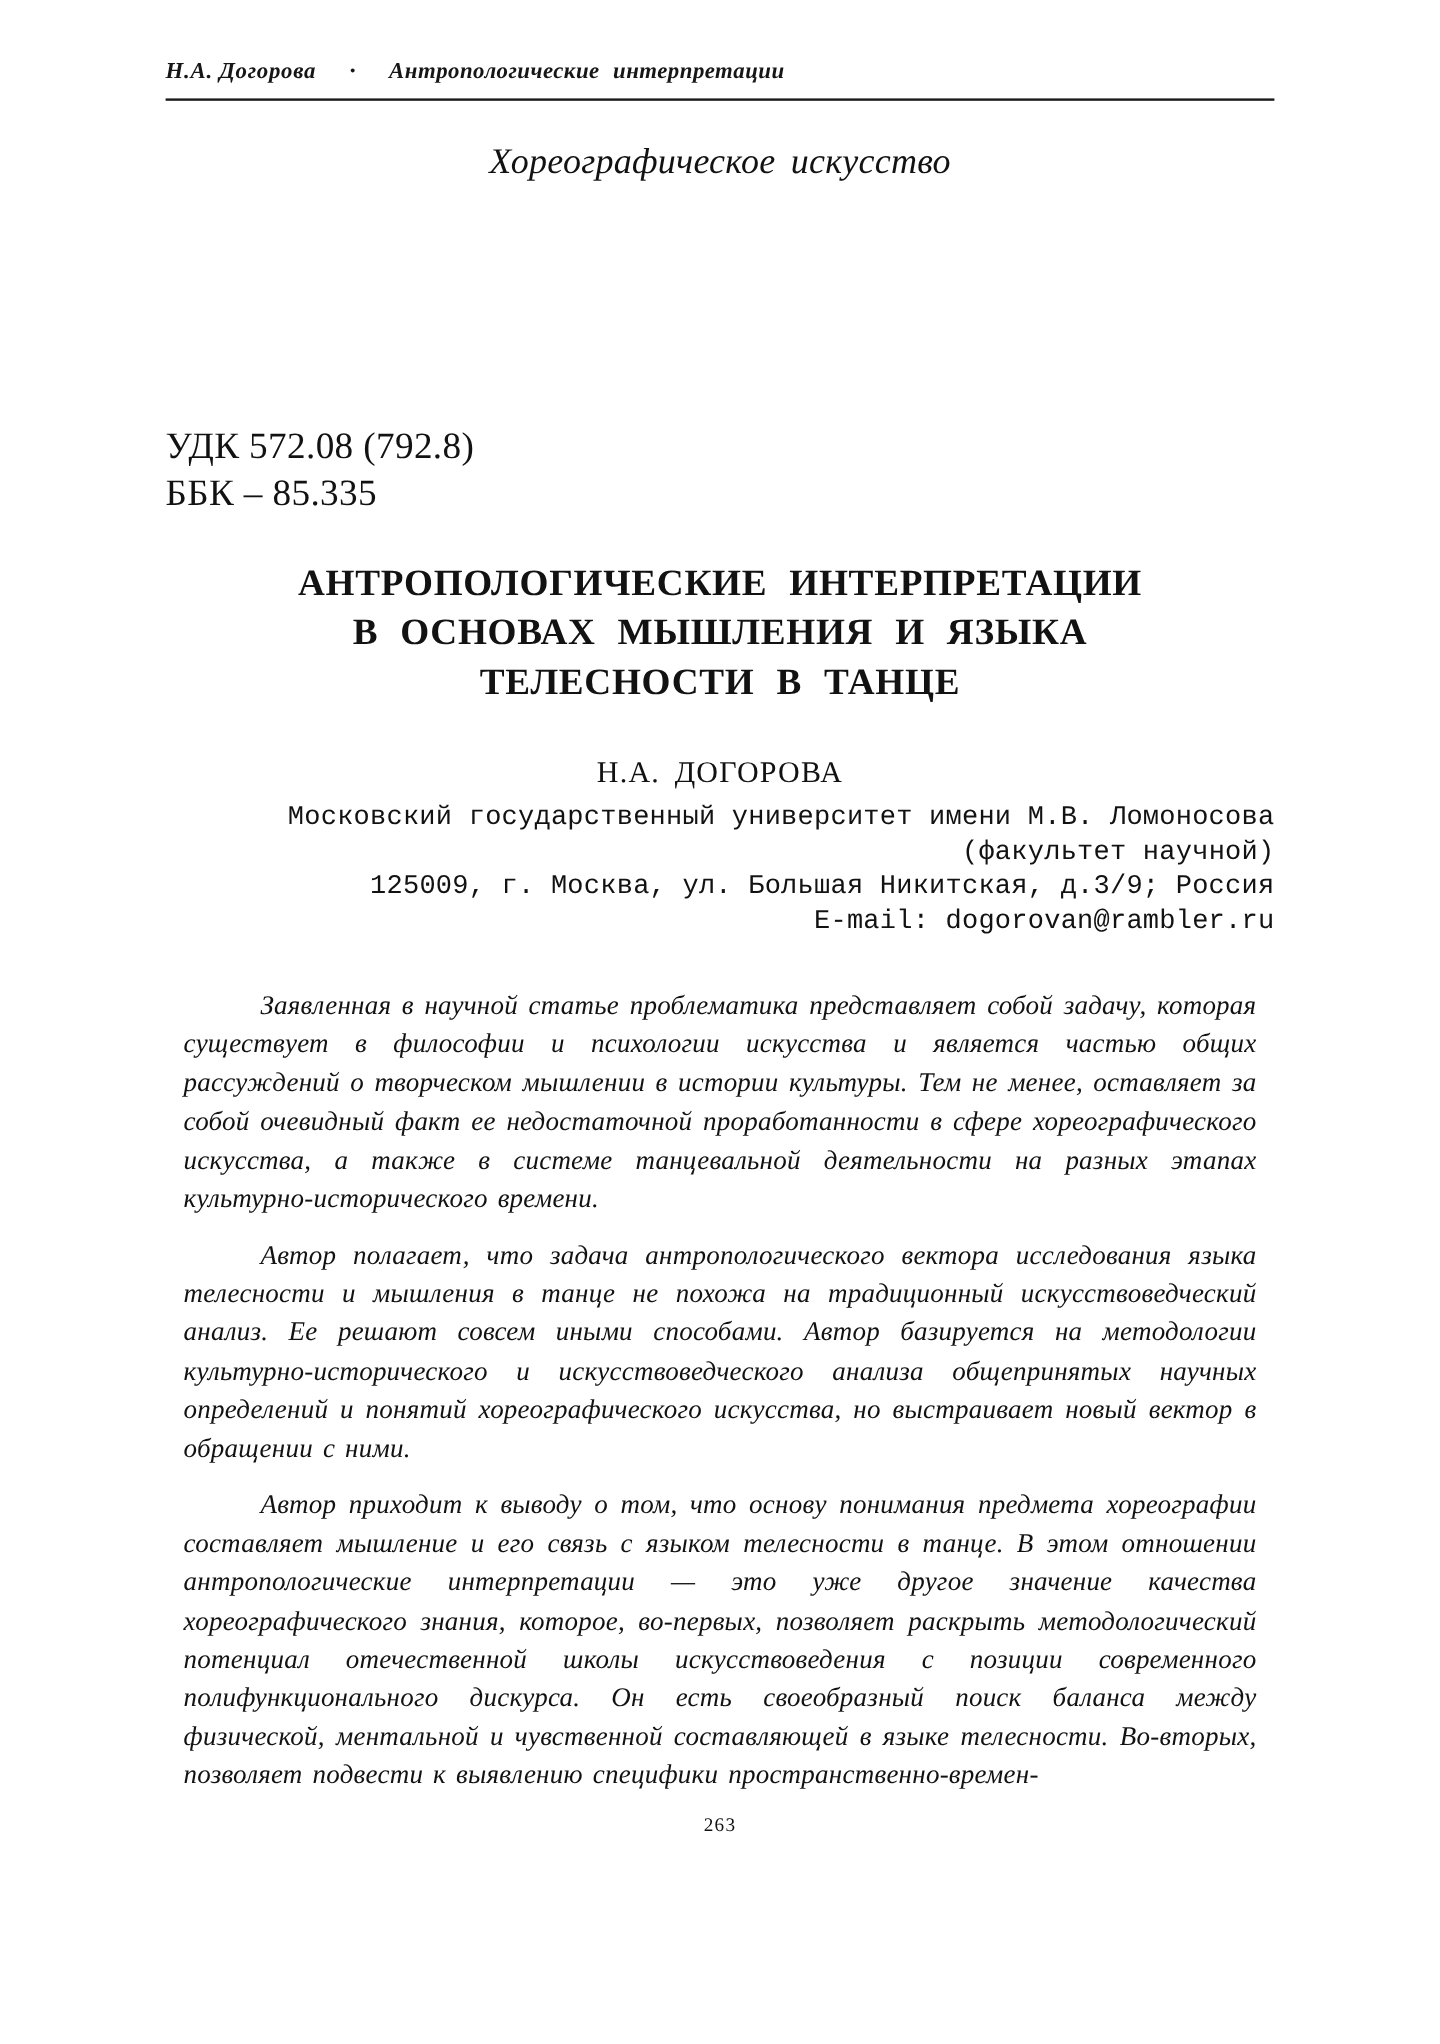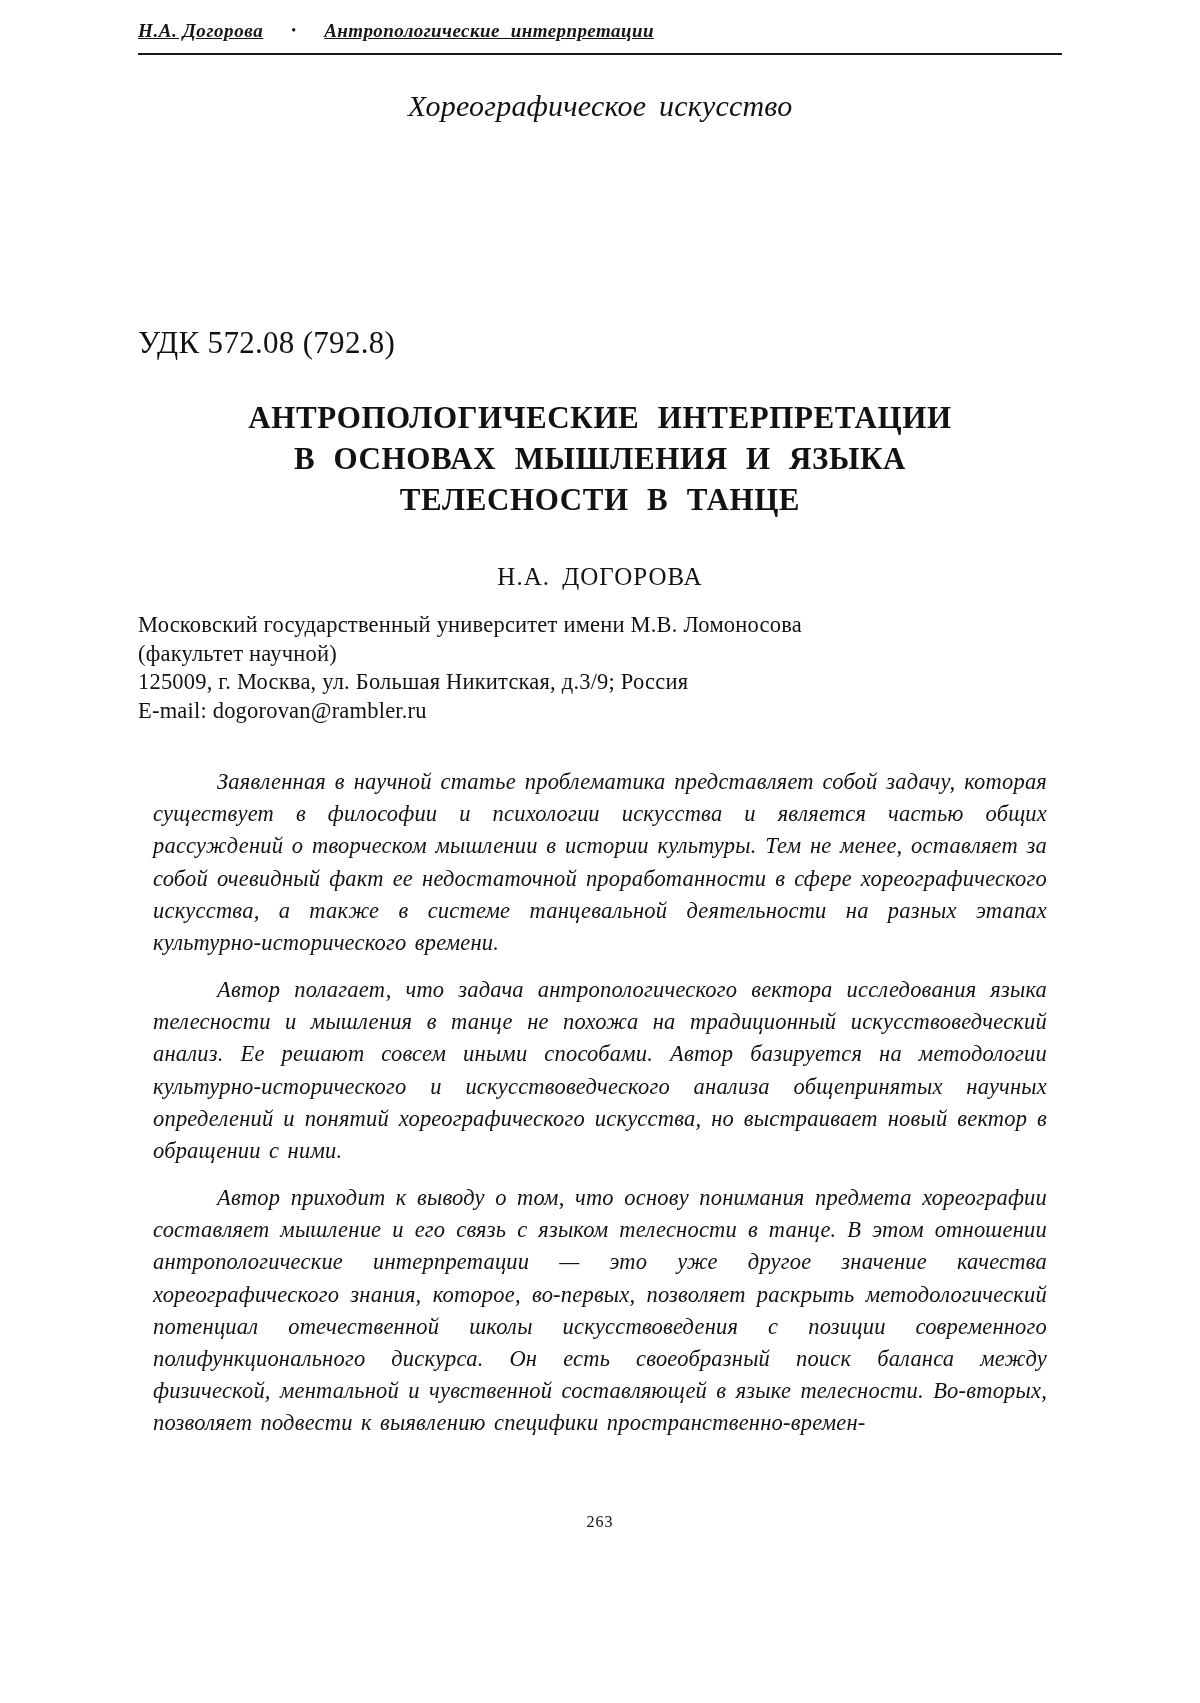--- a/index.html
+++ b/index.html
@@ -15,25 +15,24 @@
     overflow: hidden;
     font-family: "Liberation Serif", serif;
     color: #121212;
   }
   .content {
     padding: 0 138px;
   }
 
   
   .running-head {
-    padding-top: 18px;
+    padding-top: 47px;
     font-size: 19px;
     line-height: 1.32;
     color: #161616;
-    text-decoration: underline;
   }
   .rh-name {
     font-style: italic;
     font-weight: bold;
     letter-spacing: 0.6px;
   }
   .rh-bullet {
     display: inline-block;
     margin: 0 28px;
     font-size: 14px;
@@ -85,25 +84,26 @@
 
   
   .article-author {
     margin-top: 42px;
     text-align: center;
     font-size: 25px;
     letter-spacing: 1px;
     word-spacing: 5px;
   }
   .affiliation {
-    margin-top: 20px;
-    text-align: left;
+    margin-top: 8px;
+    text-align: right;
     font-size: 22.5px;
     line-height: 1.28;
     letter-spacing: 0.2px;
+    font-family: Liberation Mono, monospace;
   }
 
   
   .abstract {
     margin-top: 40px;
     font-size: 22.5px;
     font-style: italic;
     line-height: 1.43;
     text-align: justify;
     word-spacing: 2.5px;
@@ -137,20 +137,21 @@
           <span class="rh-name">Н.А. Догорова</span><span class="rh-bullet">•</span><span class="rh-title">Антропологические интерпретации</span>
         </div>
       </div>
       <div class="header-rule"></div>
     </header>
 
     <div class="section-heading">Хореографическое искусство</div>
 
     <div class="classification">
       <div>УДК 572.08 (792.8)</div>
+      <div>ББК – 85.335</div>
     </div>
 
     <h1 class="article-title">АНТРОПОЛОГИЧЕСКИЕ ИНТЕРПРЕТАЦИИ
 В ОСНОВАХ МЫШЛЕНИЯ И ЯЗЫКА
 ТЕЛЕСНОСТИ В ТАНЦЕ</h1>
 
     <div class="article-author">Н.А. ДОГОРОВА</div>
 
     <div class="affiliation">
       <div>Московский государственный университет имени М.В. Ломоносова</div>

